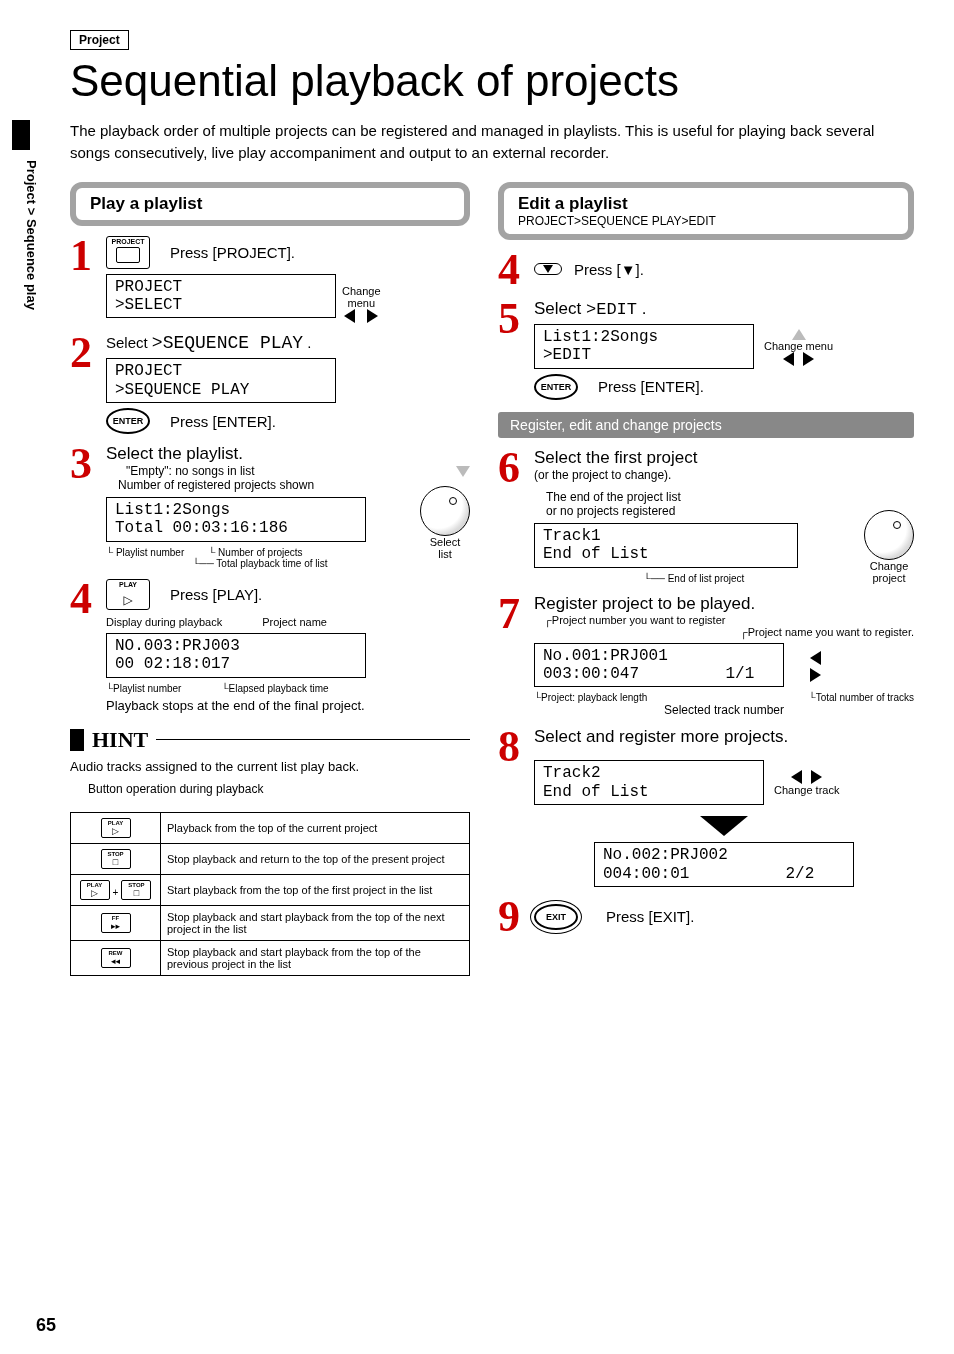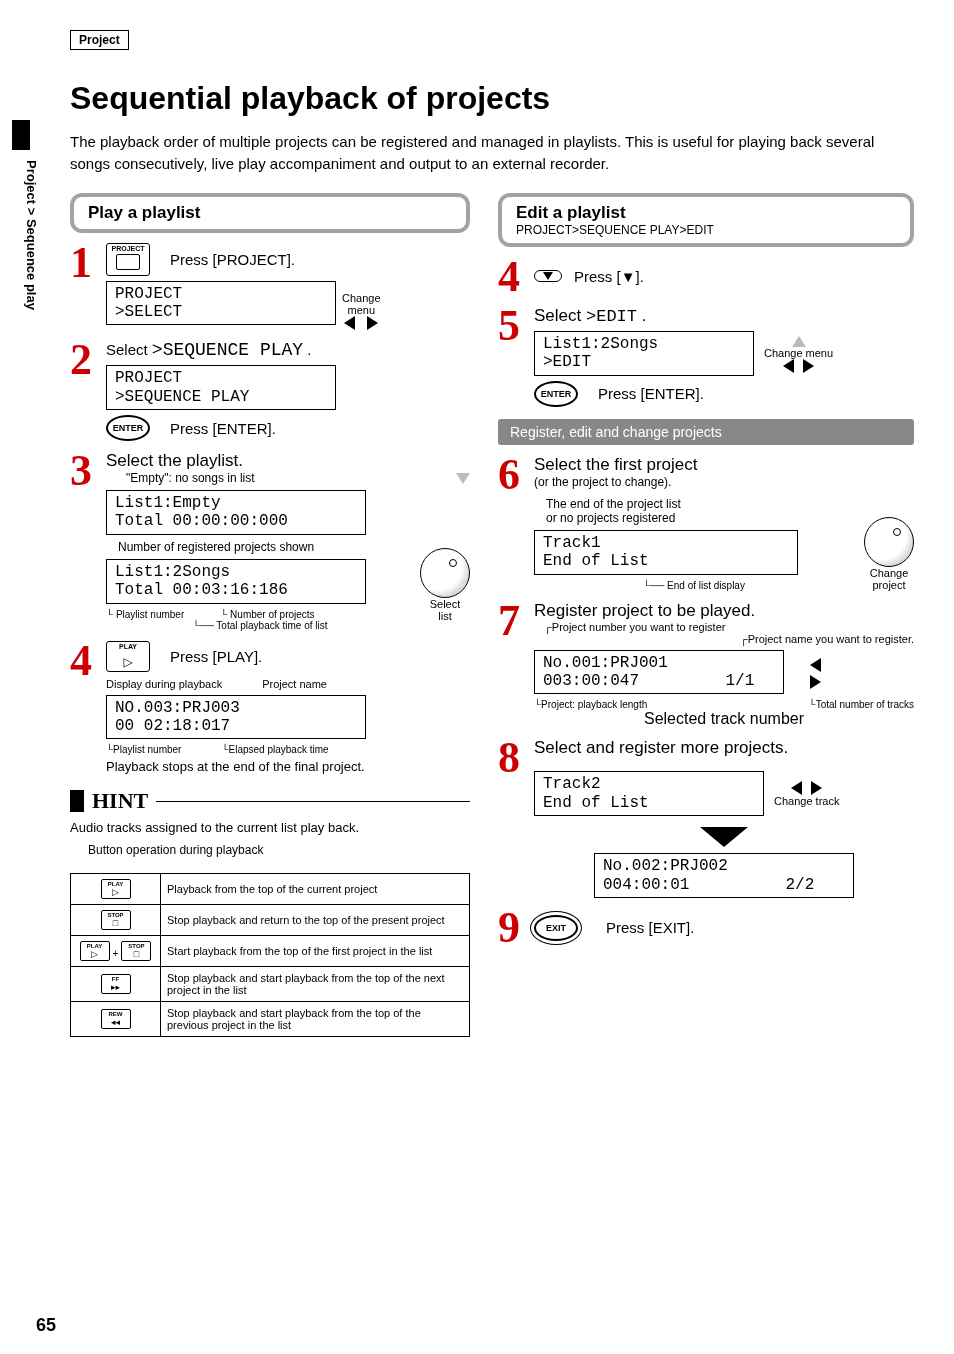--- a/index.html
+++ b/index.html
@@ -48,37 +48,36 @@
 
   .project-tag {
     display: inline-block;
     border: 1px solid #000;
     padding: 2px 8px;
     font-size: 12px;
     font-weight: bold;
     margin-bottom: 6px;
   }
   h1 {
-    font-size: 32px;
-    font-weight: bold;
+    font-size: 44px;
+    font-weight: normal;
     margin-bottom: 14px;
-    margin-top: 24px;
   }
   .intro {
     font-size: 15px;
     line-height: 1.45;
     margin-bottom: 18px;
   }
 
   .cols { display: flex; gap: 28px; }
   .col-left { width: 400px; }
   .col-right { flex: 1; }
 
   .panel-header {
-    border: 4px solid #a3a3a3;
+    border: 6px solid #a3a3a3;
     border-radius: 12px;
     padding: 6px 14px;
     font-size: 17px;
     font-weight: bold;
     margin-bottom: 10px;
   }
   .panel-header .breadcrumb {
     display:block;
     font-size:12px;
     font-weight:normal;
@@ -291,30 +290,28 @@
 
     <div class="step">
       <div class="step-num">3</div>
       <div class="step-body">
         <div style="font-size:17px;">Select the playlist.</div>
         <div style="display:flex; align-items:center; gap:10px;">
           <span class="note" style="margin-left:20px;">"Empty": no songs in list</span>
           <span style="flex:1"></span>
           <span class="tri-down grey"></span>
         </div>
-        <span class="lcd w-md">List1:Empty
-Total 00:00:00:000</span>
         <div style="display:flex; align-items:center;">
           <div style="flex:1">
             <div class="note" style="margin-left:12px;">Number of registered projects shown</div>
             <div class="annot-group">
               <span class="lcd w-md">List1:2Songs
 Total 00:03:16:186</span>
             </div>
-            <div style="display:flex; gap:36px; font-size:10px; margin-top:2px;">
+            <div style="display:flex; gap:24px; font-size:10px; margin-top:2px;">
               <span>└ <span>Playlist number</span></span>
               <span>└ <span>Number of projects</span></span>
             </div>
             <div style="font-size:10px; text-align:center;">└── <span>Total playback time of list</span></div>
           </div>
           <div style="text-align:center; margin-left:6px;">
             <span class="dial"></span>
             <div class="label-small" style="white-space:pre;">Select
 list</div>
           </div>
@@ -431,21 +428,21 @@
       <div class="step-num">6</div>
       <div class="step-body">
         <div style="font-size:17px;">Select the first project</div>
         <div class="note">(or the project to change).</div>
         <div style="display:flex; align-items:flex-end; gap:10px; margin-top:8px;">
           <div style="flex:1">
             <div class="note" style="white-space:pre; margin-left:12px;">The end of the project list
 or no projects registered</div>
             <span class="lcd" style="width:264px;">Track1
 End of List</span>
-            <div style="font-size:10px; text-align:center;">└── <span>End of list display</span></div>
+            <div style="font-size:10px; text-align:center;">└── <span>End of list project</span></div>
           </div>
           <div style="text-align:center;">
             <span class="dial"></span>
             <div class="label-small" style="white-space:pre;">Change
 project</div>
           </div>
         </div>
       </div>
     </div>
 
@@ -460,21 +457,21 @@
 003:00:047         1/1</span>
           <div style="text-align:center;">
             <span class="tri-left"></span><br>
             <span class="tri-right"></span>
           </div>
         </div>
         <div style="display:flex; font-size:10px; gap:8px; flex-wrap:wrap;">
           <span>└<span>Project: playback length</span></span>
           <span style="margin-left:auto;">└<span>Total number of tracks</span></span>
         </div>
-        <div style="font-size:16px; text-align:center;">Selected track number</div>
+        <div style="font-size:12px; text-align:center;">Selected track number</div>
       </div>
     </div>
 
     <div class="step">
       <div class="step-num">8</div>
       <div class="step-body">
         <div style="font-size:17px;">Select and register more projects.</div>
         <div style="display:flex; align-items:center; gap:10px; margin-top:8px;">
           <span class="lcd" style="width:230px;">Track2
 End of List</span>

